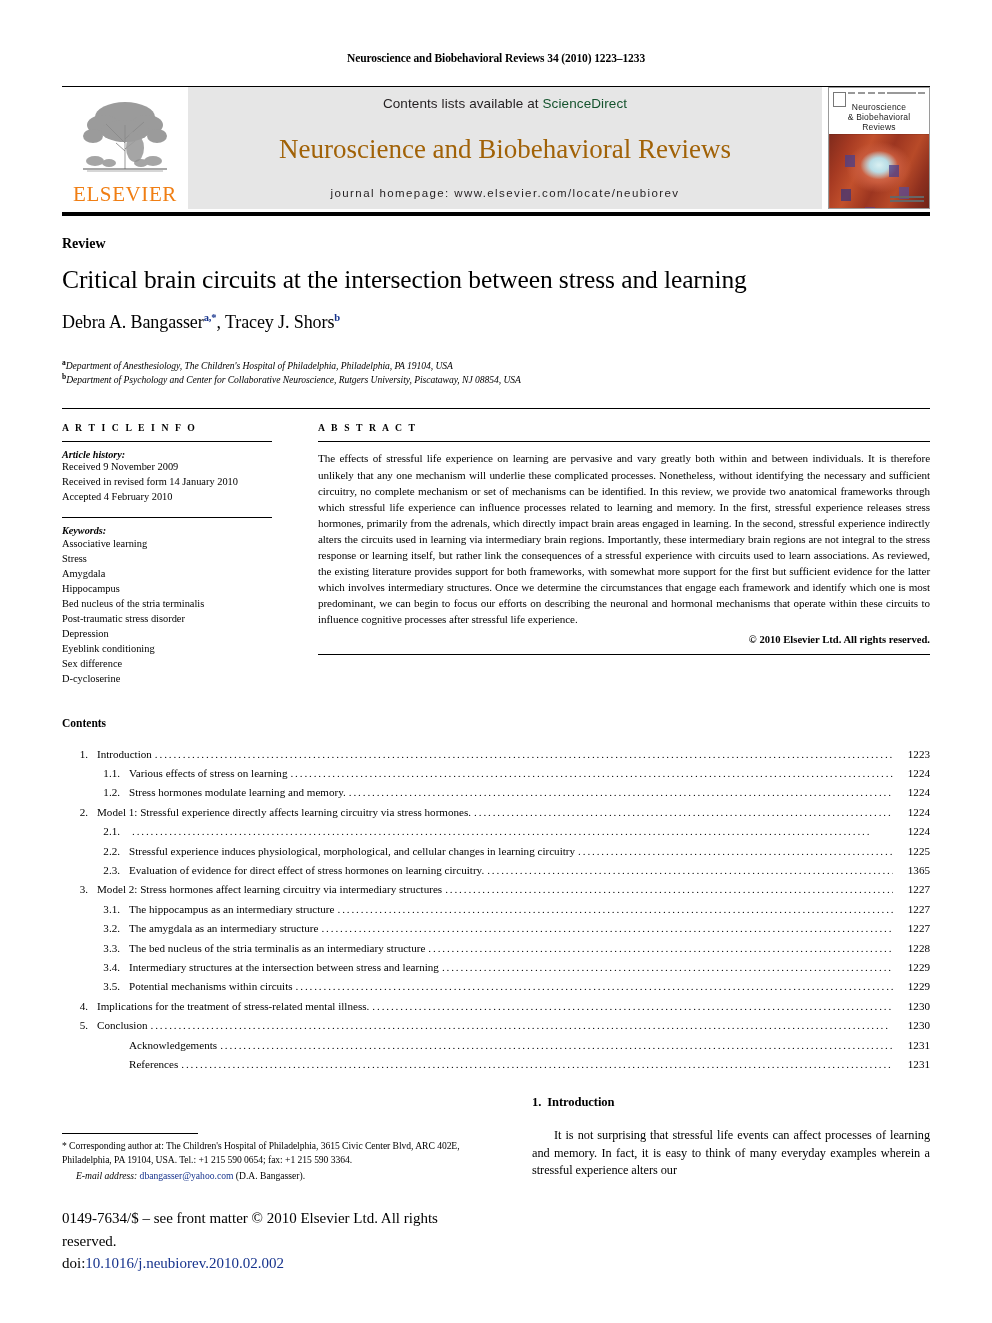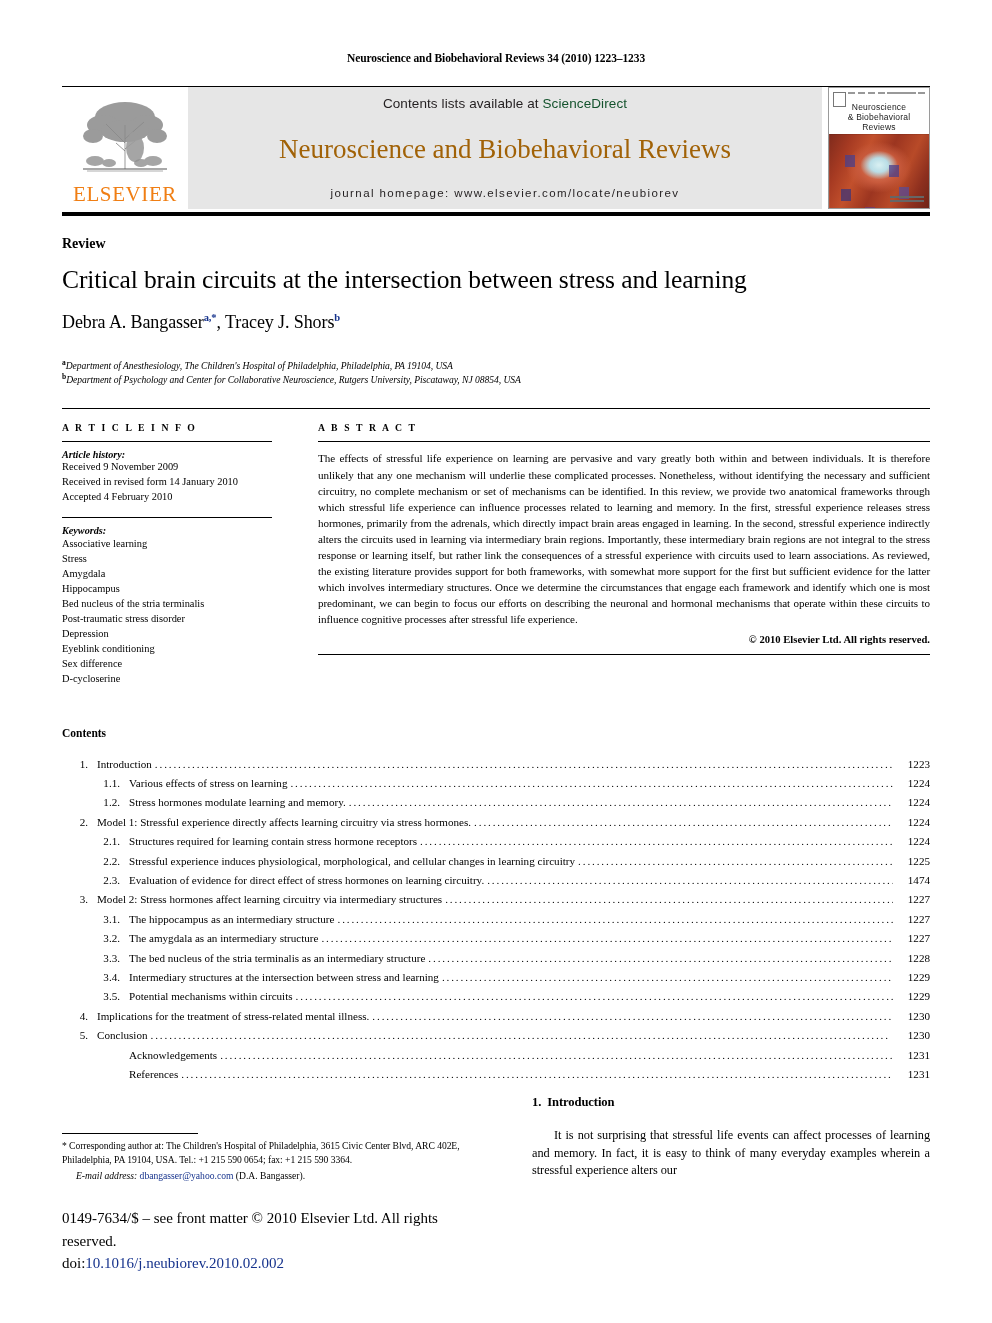--- a/index.html
+++ b/index.html
@@ -251,21 +251,21 @@
     font-weight: bold;
     text-align: right;
     margin-top: 7px;
   }
   .abs-bottom-rule { border-top: 1.5px solid #000; margin-top: 9px; }
 
   
   .contents-head {
     font-size: 11.5px;
     font-weight: bold;
-    margin-top: 40px;
+    margin-top: 30px;
   }
   .toc { margin-top: 16px; }
   .toc-row {
     display: flex;
     align-items: baseline;
     font-size: 11.1px;
     line-height: 1.75;
     white-space: nowrap;
   }
   .toc-num {
@@ -482,35 +482,34 @@
         <span class="toc-page">1224</span>
       </div>
       <div class="toc-row">
         <span class="toc-num lvl1">2.</span>
         <span class="toc-label">Model 1: Stressful experience directly affects learning circuitry via stress hormones.</span>
         <span class="toc-dots">...............................................................................................................................................................</span>
         <span class="toc-page">1224</span>
       </div>
       <div class="toc-row">
         <span class="toc-num lvl2">2.1.</span>
-        <span class="toc-label">Structures required for learning contain stress hormone receptors</span>
         <span class="toc-dots">...............................................................................................................................................................</span>
         <span class="toc-page">1224</span>
       </div>
       <div class="toc-row">
         <span class="toc-num lvl2">2.2.</span>
         <span class="toc-label">Stressful experience induces physiological, morphological, and cellular changes in learning circuitry</span>
         <span class="toc-dots">...............................................................................................................................................................</span>
         <span class="toc-page">1225</span>
       </div>
       <div class="toc-row">
         <span class="toc-num lvl2">2.3.</span>
         <span class="toc-label">Evaluation of evidence for direct effect of stress hormones on learning circuitry.</span>
         <span class="toc-dots">...............................................................................................................................................................</span>
-        <span class="toc-page">1474</span>
+        <span class="toc-page">1365</span>
       </div>
       <div class="toc-row">
         <span class="toc-num lvl1">3.</span>
         <span class="toc-label">Model 2: Stress hormones affect learning circuitry via intermediary structures</span>
         <span class="toc-dots">...............................................................................................................................................................</span>
         <span class="toc-page">1227</span>
       </div>
       <div class="toc-row">
         <span class="toc-num lvl2">3.1.</span>
         <span class="toc-label">The hippocampus as an intermediary structure</span>

